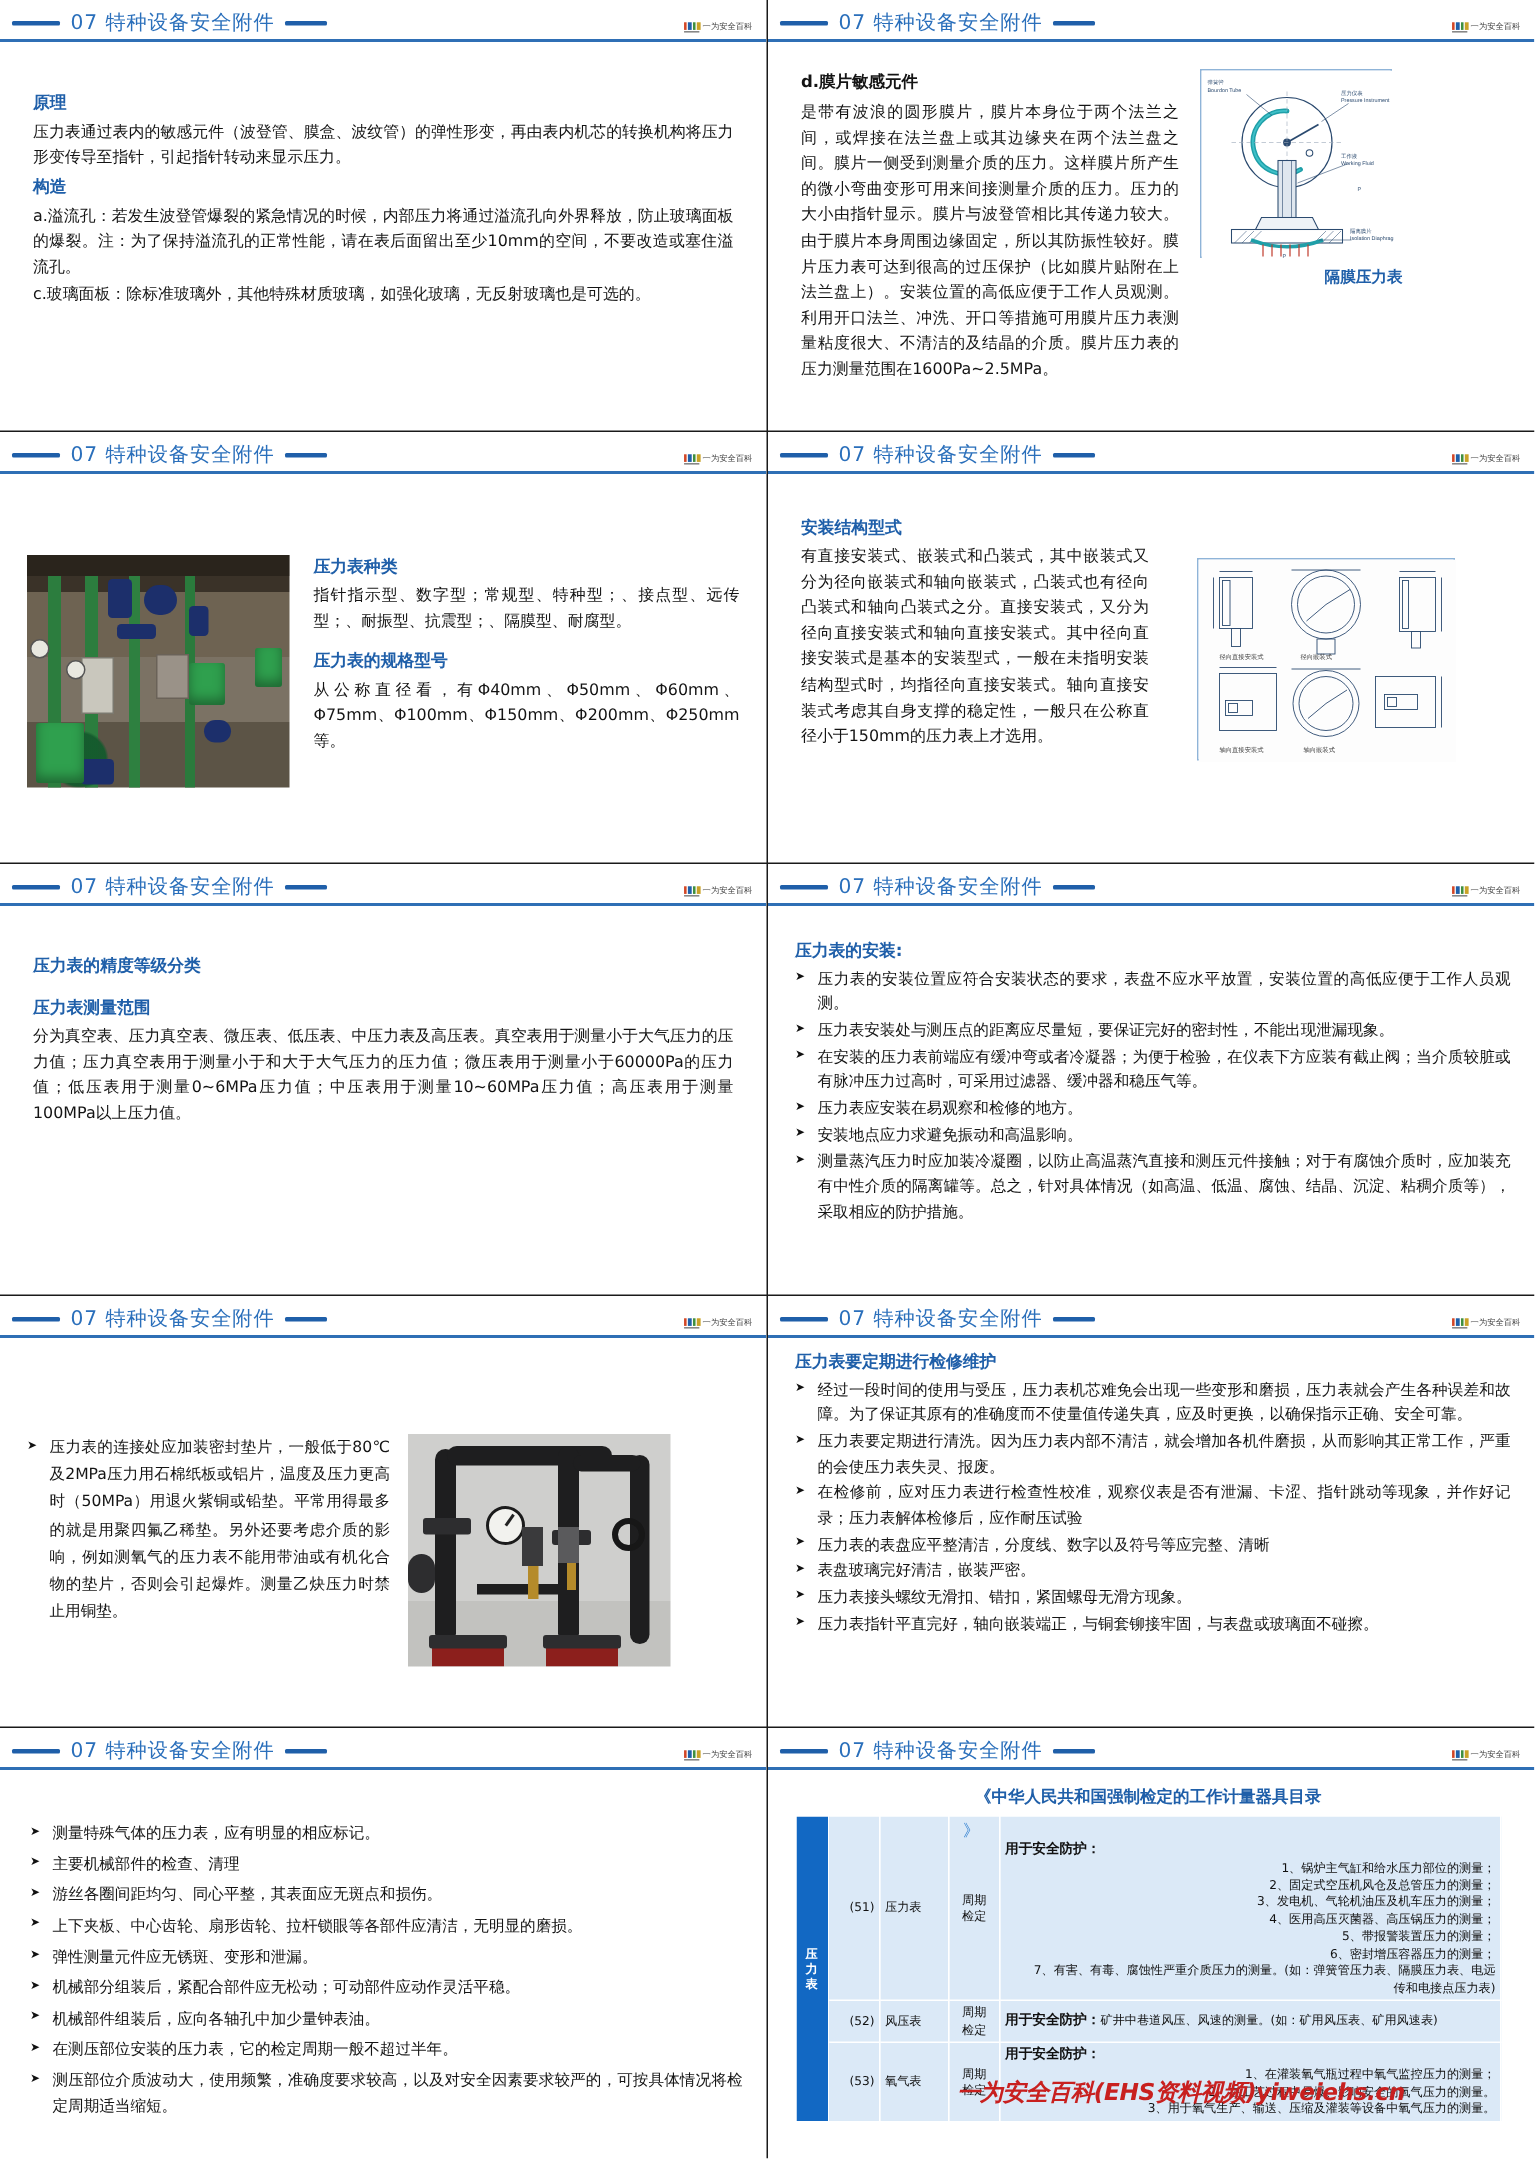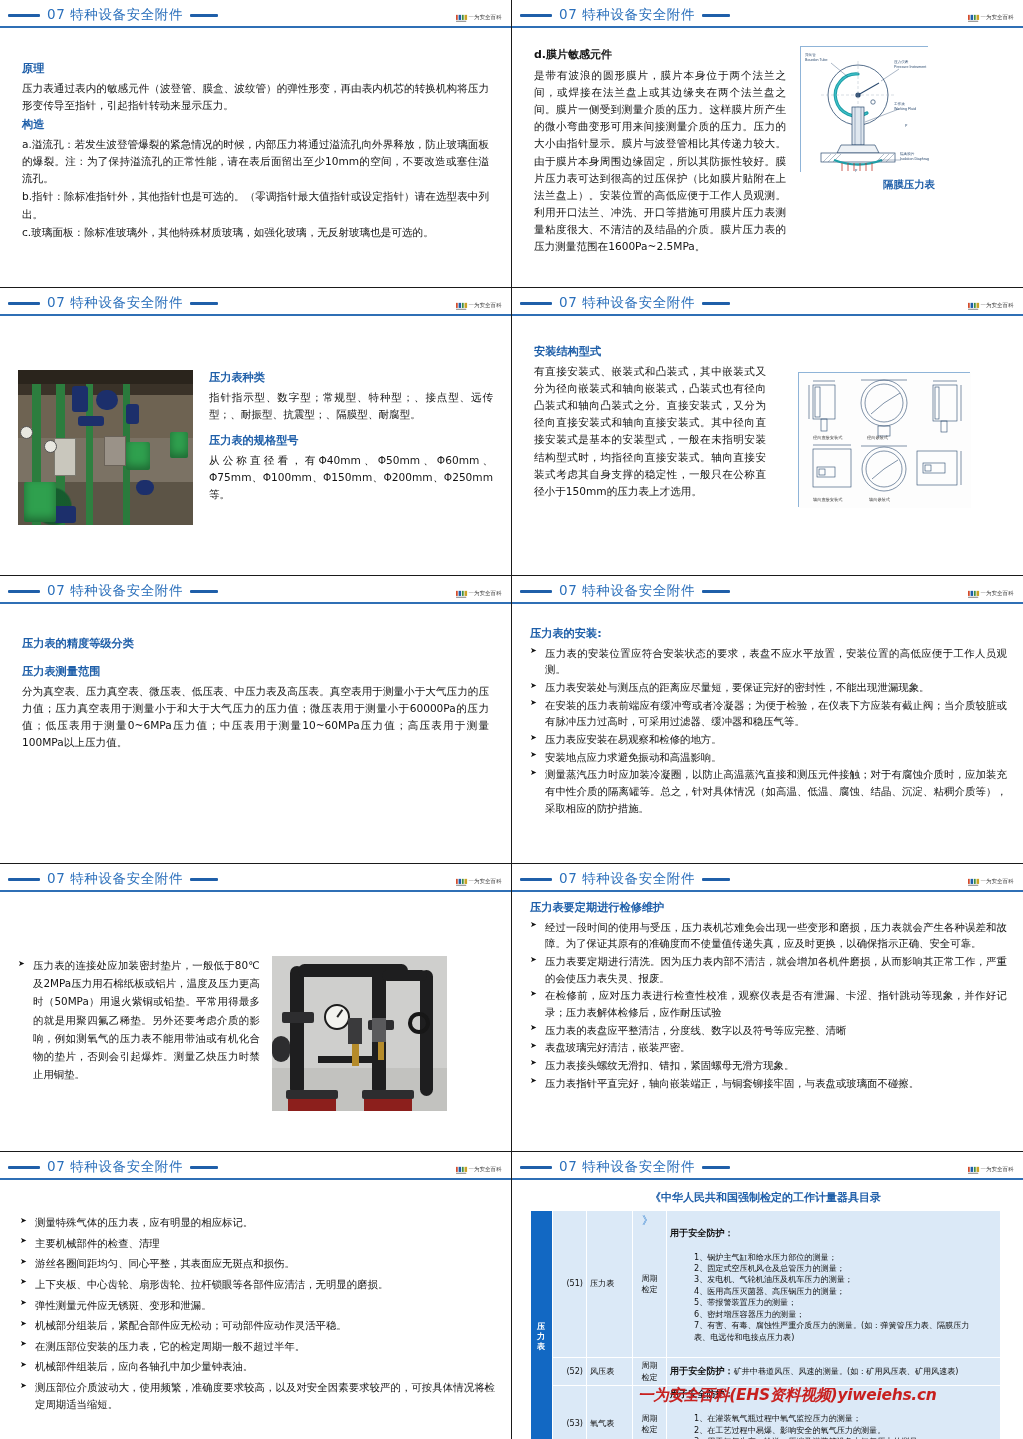--- a/index.html
+++ b/index.html
@@ -183,21 +183,21 @@
     font-weight: bold; text-align: center; width: 22px;
     font-size: 10px; letter-spacing: 1px; padding: 2px 1px;
   }
   td.vhead span { display:block; line-height:1.25; }
   td.num { width: 34px; text-align: right; font-size: 9.2px; padding-right:2px;}
   td.nm  { width: 46px; font-size: 9.2px; }
   td.per { width: 34px; font-size: 9.2px; text-align: center; line-height:1.3;}
   td.per span{display:block;}
   td.desc { padding: 3px 4px 4px 4px; }
   .desc b { font-size: 9.1px; }
-  .desc ol { list-style: none; margin: 12px; padding: 0; }
+  .desc ol { list-style: none; margin: 0; padding: 0; text-align: right; }
   .desc ol li { padding-left: 12px; text-indent: 0; }
   .guillemet {
     color: #2f7fd0; font-size: 11px; text-align: center;
   }
   .watermark {
     position: absolute; left: 126px; bottom: 29px;
     color: #c8201f; font-weight: bold; font-style: italic;
     font-size: 15.5px; white-space: nowrap; letter-spacing: -0.3px;
     font-family: "DejaVu Sans", "Liberation Sans", sans-serif;
     z-index: 9;
@@ -226,21 +226,20 @@
         <div class="logo-underline"></div>
       </div>
       <div class="logo-text">一为安全百科</div>
     </div>
     <div class="body">
       <div style="height:23px"></div>
       <div class="h2">原理</div>
       <div class="p">压力表通过表内的敏感元件（波登管、膜盒、波纹管）的弹性形变，再由表内机芯的转换机构将压力形变传导至指针，引起指针转动来显示压力。</div>
       <div class="h2" style="margin-top:3px">构造</div>
       <div class="p">a.溢流孔：若发生波登管爆裂的紧急情况的时候，内部压力将通过溢流孔向外界释放，防止玻璃面板的爆裂。注：为了保持溢流孔的正常性能，请在表后面留出至少10mm的空间，不要改造或塞住溢流孔。</div>
-      <div class="p">b.指针：除标准指针外，其他指针也是可选的。（零调指针最大值指针或设定指针）请在选型表中列出。</div>
       <div class="p">c.玻璃面板：除标准玻璃外，其他特殊材质玻璃，如强化玻璃，无反射玻璃也是可选的。</div>
     </div>
   </div>
 
   <div class="slide col2 row1">
     <div class="hdr">
       <div class="hdr-rule-left"></div>
       <div class="hdr-title">07 特种设备安全附件</div>
       <div class="hdr-rule-right"></div>
     </div>
@@ -613,22 +612,22 @@
     </div>
     <div class="body" style="padding-left:20px;padding-right:16px;">
       <div style="height:24px"></div>
       <ul class="blist">
         <li style="margin-bottom:4px">测量特殊气体的压力表，应有明显的相应标记。</li>
         <li style="margin-bottom:4px">主要机械部件的检查、清理</li>
         <li style="margin-bottom:4px">游丝各圈间距均匀、同心平整，其表面应无斑点和损伤。</li>
         <li style="margin-bottom:4px">上下夹板、中心齿轮、扇形齿轮、拉杆锁眼等各部件应清洁，无明显的磨损。</li>
         <li style="margin-bottom:4px">弹性测量元件应无锈斑、变形和泄漏。</li>
         <li style="margin-bottom:4px">机械部分组装后，紧配合部件应无松动；可动部件应动作灵活平稳。</li>
+        <li style="margin-bottom:4px">机械部件组装后，应向各轴孔中加少量钟表油。</li>
         <li style="margin-bottom:4px">在测压部位安装的压力表，它的检定周期一般不超过半年。</li>
-        <li style="margin-bottom:4px">机械部件组装后，应向各轴孔中加少量钟表油。</li>
         <li style="margin-bottom:4px">测压部位介质波动大，使用频繁，准确度要求较高，以及对安全因素要求较严的，可按具体情况将检定周期适当缩短。</li>
       </ul>
     </div>
   </div>
 
   <div class="slide col2 row5">
     <div class="hdr">
       <div class="hdr-rule-left"></div>
       <div class="hdr-title">07 特种设备安全附件</div>
       <div class="hdr-rule-right"></div>

